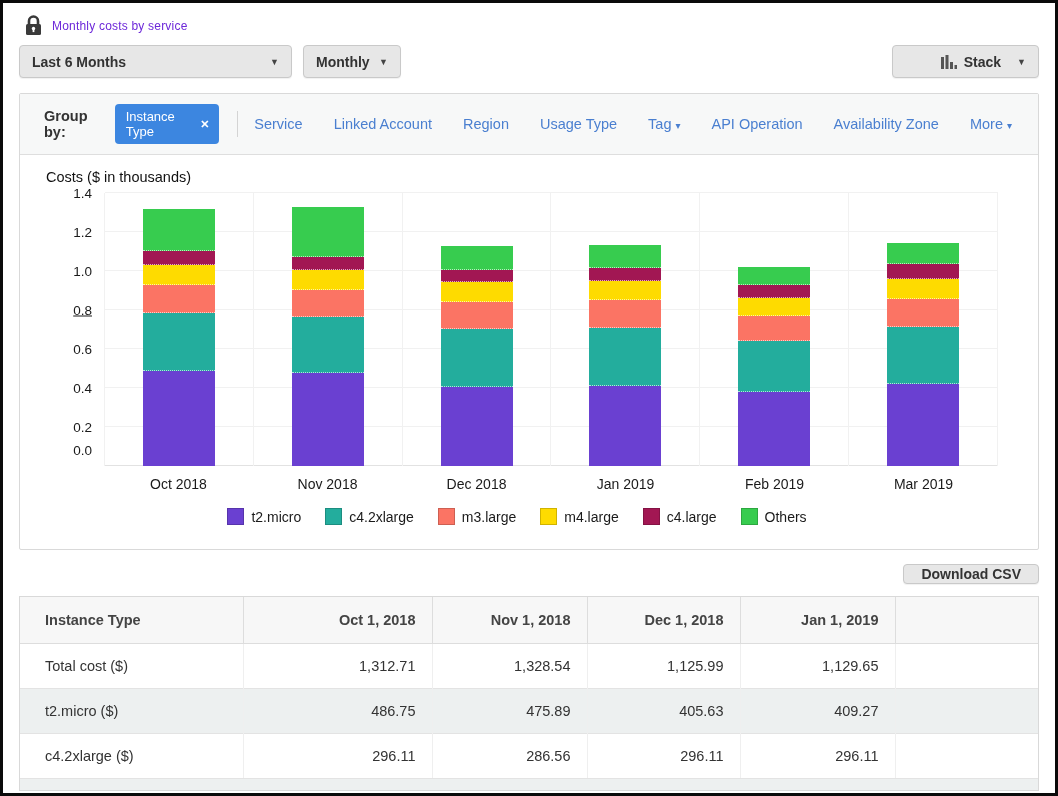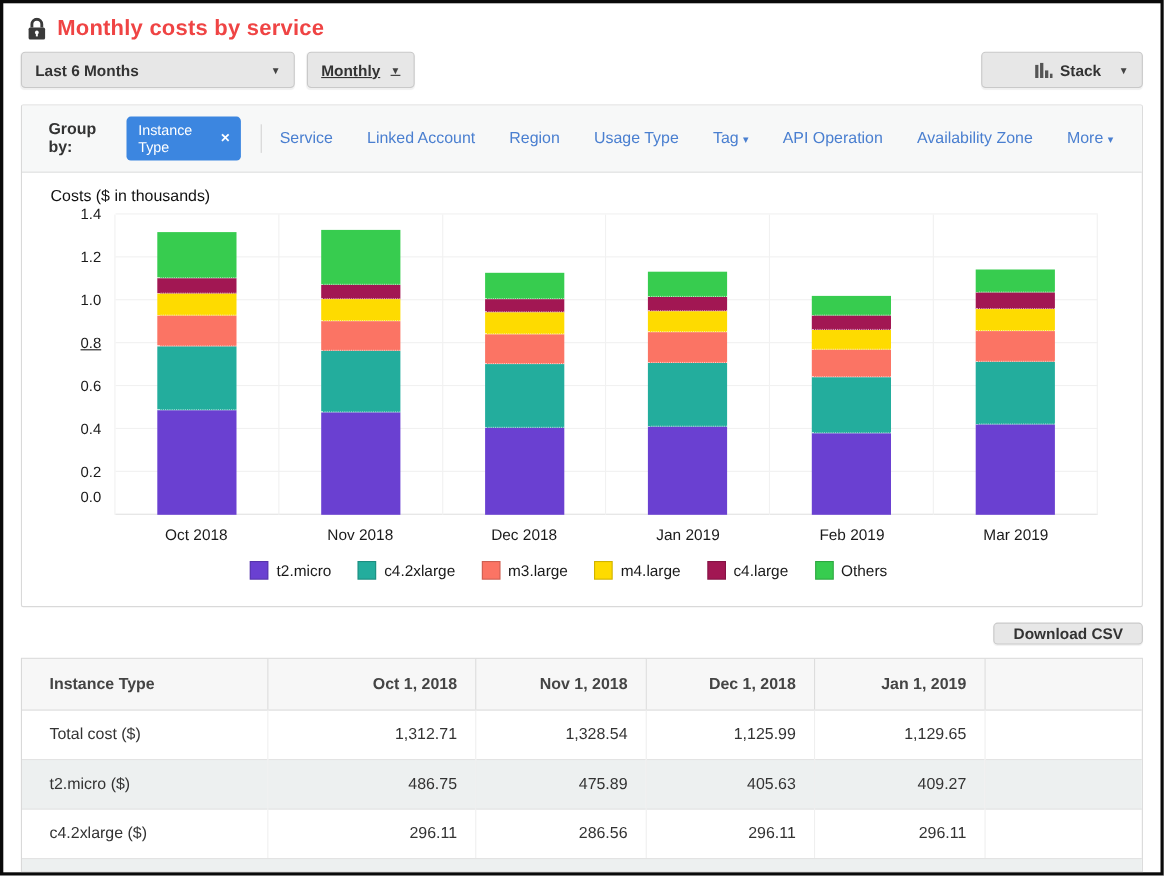--- a/index.html
+++ b/index.html
@@ -6,33 +6,33 @@
   html,body { background:#888; }
   .page {
     width:1058px; height:796px; margin:0 auto;
     background:#fff; border:3px solid #0a0a0a;
     overflow:hidden; position:relative;
     font-family:"Liberation Sans", sans-serif;
     color:#333;
   }
   
   .hdr { display:flex; align-items:center; gap:10px; padding:12px 16px 9px 22px; }
-  .hdr h1 { font-size:20px; font-weight:700; color:#ef4444; letter-spacing:.2px; }
+  .hdr h1 { font-size:12px; font-weight:400; color:#6d28d9; letter-spacing:.2px; }
   .lock { width:17px; height:21px; display:inline-block; }
   
   .controls { display:flex; align-items:center; padding:0 16px; gap:11px; margin-bottom:15px; }
   .btn {
     background:#e7e7e7; border:1px solid #c9c9c9; border-radius:4px;
     height:33px; display:inline-flex; align-items:center;
     font-size:14px; font-weight:bold; color:#333; padding:0 12px;
     cursor:pointer; box-shadow:0 1px 1px rgba(0,0,0,.06);
   }
   .btn .caret { font-size:9px; color:#444; margin-left:9px; }
-  .btn-range { width:249px; justify-content:space-between; }
-  .btn-gran  { width:98px;  justify-content:space-between;text-decoration:underline; }
+  .btn-range { width:273px; justify-content:space-between; }
+  .btn-gran  { width:98px;  justify-content:space-between; }
   .btn-stack { margin-left:auto; gap:7px;padding-left:48px; }
   .stack-icon { display:inline-block; width:16px; height:14px; }
   
   .panel { margin:0 16px; border:1px solid #d9d9d9; border-radius:2px; background:#fff; }
   .groupbar {
     display:flex; align-items:center; background:#f7f8f8;
     border-bottom:1px solid #dedede; padding:10px 18px 10px 24px;
   }
   .groupbar .gb-label { font-size:14.5px; font-weight:bold; color:#333; margin-right:12px; }
   .chip {

